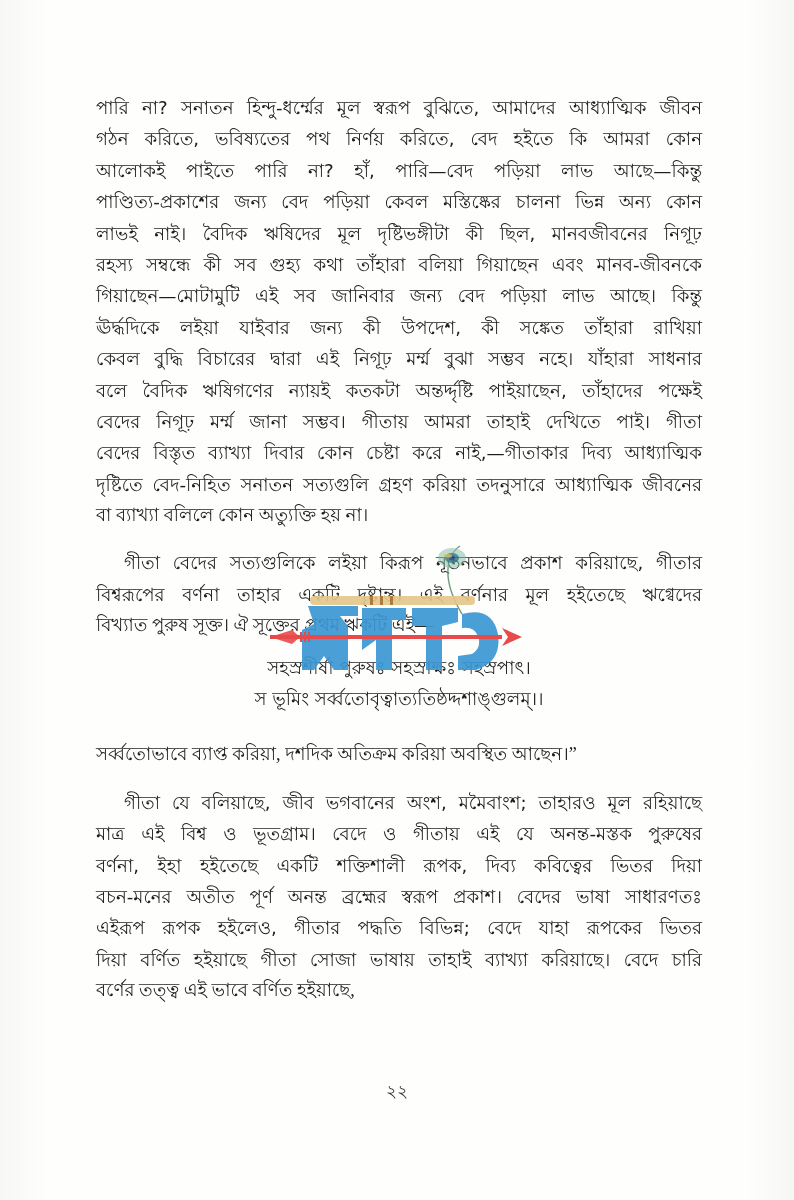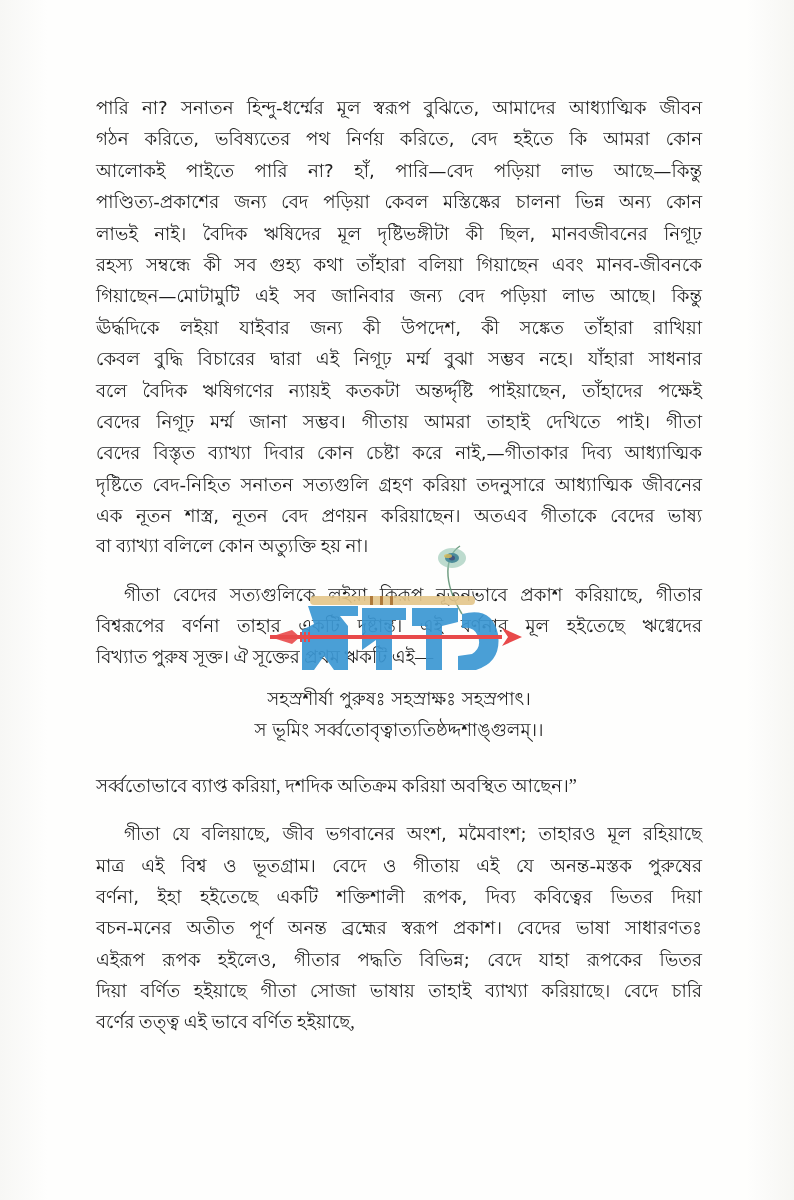--- a/index.html
+++ b/index.html
@@ -69,21 +69,20 @@
       <span class="line">পাণ্ডিত্য-প্রকাশের জন্য বেদ পড়িয়া কেবল মস্তিষ্কের চালনা ভিন্ন অন্য কোন</span>
       <span class="line">লাভই নাই। বৈদিক ঋষিদের মূল দৃষ্টিভঙ্গীটা কী ছিল, মানবজীবনের নিগূঢ়</span>
       <span class="line">রহস্য সম্বন্ধে কী সব গুহ্য কথা তাঁহারা বলিয়া গিয়াছেন এবং মানব-জীবনকে</span>
       <span class="line">গিয়াছেন—মোটামুটি এই সব জানিবার জন্য বেদ পড়িয়া লাভ আছে। কিন্তু</span>
       <span class="line">ঊর্দ্ধদিকে লইয়া যাইবার জন্য কী উপদেশ, কী সঙ্কেত তাঁহারা রাখিয়া</span>
       <span class="line">কেবল বুদ্ধি বিচারের দ্বারা এই নিগূঢ় মর্ম্ম বুঝা সম্ভব নহে। যাঁহারা সাধনার</span>
       <span class="line">বলে বৈদিক ঋষিগণের ন্যায়ই কতকটা অন্তর্দ্দৃষ্টি পাইয়াছেন, তাঁহাদের পক্ষেই</span>
       <span class="line">বেদের নিগূঢ় মর্ম্ম জানা সম্ভব। গীতায় আমরা তাহাই দেখিতে পাই। গীতা</span>
       <span class="line">বেদের বিস্তৃত ব্যাখ্যা দিবার কোন চেষ্টা করে নাই,—গীতাকার দিব্য আধ্যাত্মিক</span>
       <span class="line">দৃষ্টিতে বেদ-নিহিত সনাতন সত্যগুলি গ্রহণ করিয়া তদনুসারে আধ্যাত্মিক জীবনের</span>
-      <span class="line">এক নূতন শাস্ত্র, নূতন বেদ প্রণয়ন করিয়াছেন। অতএব গীতাকে বেদের ভাষ্য</span>
       <span class="line last">বা ব্যাখ্যা বলিলে কোন অত্যুক্তি হয় না।</span>
     </div>
 
     <div>
       <span class="line indent">গীতা বেদের সত্যগুলিকে লইয়া কিরূপ নূতনভাবে প্রকাশ করিয়াছে, গীতার</span>
       <span class="line">বিশ্বরূপের বর্ণনা তাহার একটি দৃষ্টান্ত। এই বর্ণনার মূল হইতেছে ঋগ্বেদের</span>
       <span class="line last">বিখ্যাত পুরুষ সূক্ত। ঐ সূক্তের প্রথম ঋকটি এই—</span>
     </div>
 
     <div class="verse-block">
@@ -133,13 +132,14 @@
         <rect x="40" y="99" width="232" height="4" fill="#e8494a"></rect>
         <polygon points="272,92 292,101 272,110 278,101" fill="#e8494a"></polygon>
         <polygon points="40,101 62,94 70,101 62,108" fill="#e8494a" opacity="0.9"></polygon>
         <rect x="70" y="96" width="2" height="10" fill="#e8494a"></rect>
         <rect x="74" y="96" width="2" height="10" fill="#e8494a"></rect>
         <rect x="78" y="96" width="2" height="10" fill="#e8494a"></rect>
       </g>
     </svg>
   </div>
 
+  <div class="page-number">২২</div>
 </div>
 
 </body></html>

